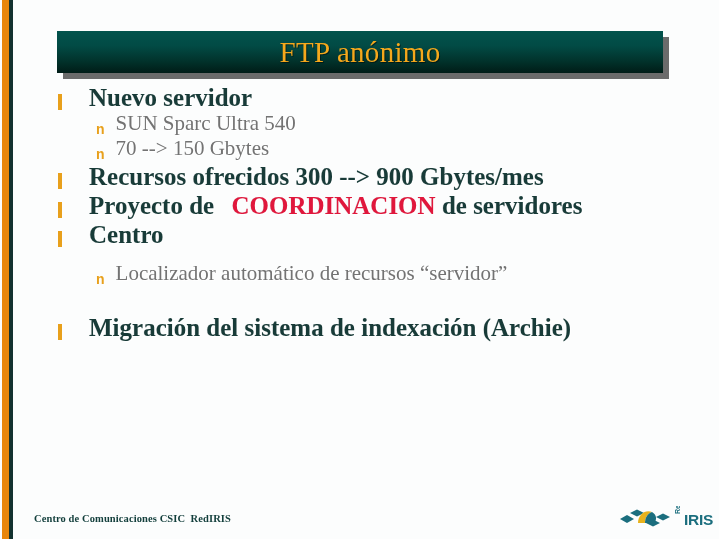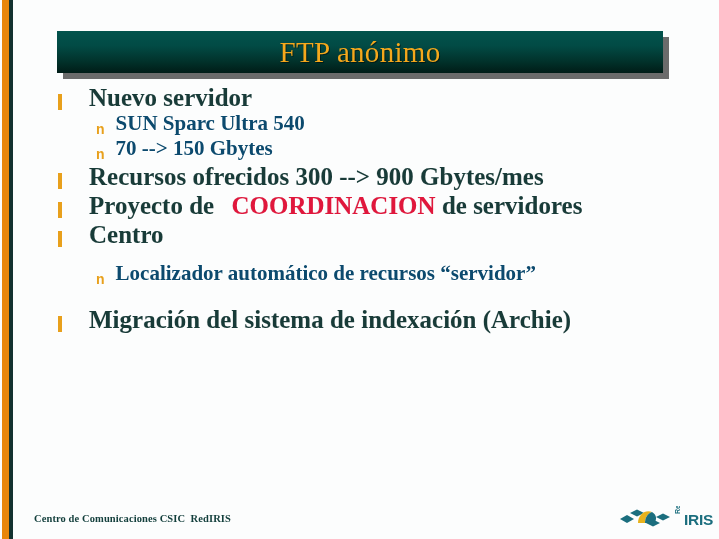--- a/index.html
+++ b/index.html
@@ -106,23 +106,23 @@
   }
   .txt-l1 {
     color: #183B38;
     font-size: 25px;
     font-weight: bold;
     line-height: 1.08;
     text-shadow: 1px 1px 0 rgba(255,255,255,0.85), -0.5px -0.5px 0 rgba(0,0,0,0.12);
     max-width: 590px;
   }
   .txt-l2 {
-    color: #0c4a6e;
+    color: #737373;
     font-size: 21px;
-    font-weight: bold;
+    font-weight: normal;
     line-height: 1.1;
     text-shadow: 1px 1px 0 rgba(255,255,255,0.85);
     max-width: 470px;
   }
   .hl-red {
     color: #E0173C;
     margin-left: 11px;
   }
 
   
@@ -206,21 +206,21 @@
     <div class="bullet-row lvl1">
       <span class="marker-l1"></span>
       <span class="txt-l1">Centro</span>
     </div>
 
     <div class="bullet-row lvl2" style="margin-top:14px;">
       <span class="marker-l2">n</span>
       <span class="txt-l2">Localizador automático de recursos “servidor”</span>
     </div>
 
-    <div class="bullet-row lvl1" style="margin-top:20px;font-family:Liberation Serif, serif;">
+    <div class="bullet-row lvl1" style="margin-top:28px;font-family:Liberation Serif, serif;">
       <span class="marker-l1"></span>
       <span class="txt-l1">Migración del sistema de indexación (Archie)</span>
     </div>
 
   </div>
 
   <div id="footer-text">Centro de Comunicaciones CSIC  RedIRIS</div>
 
   <div id="logo">
     <svg width="96" height="30" viewBox="0 0 96 30" xmlns="http://www.w3.org/2000/svg">

